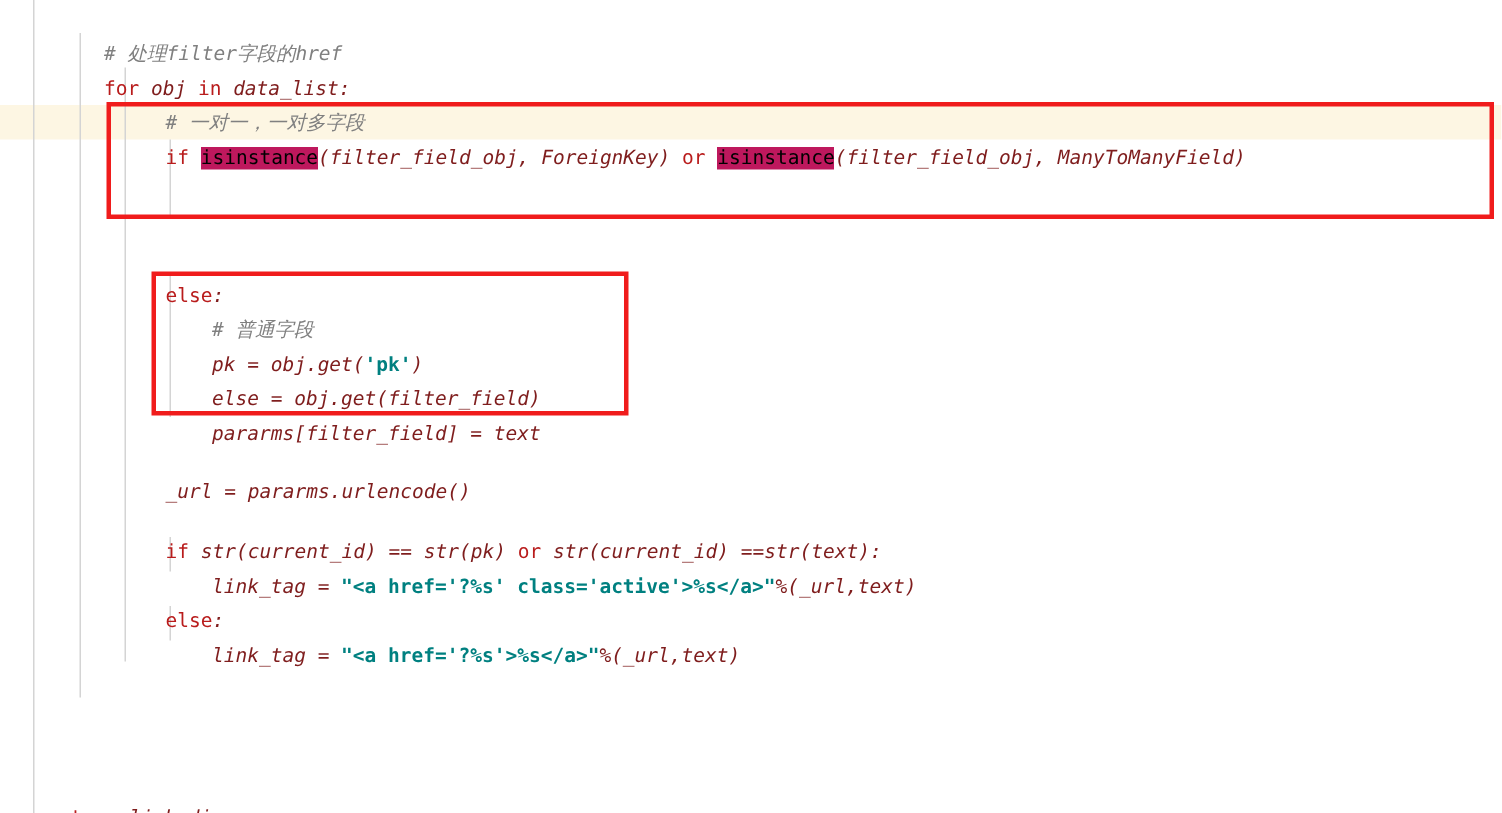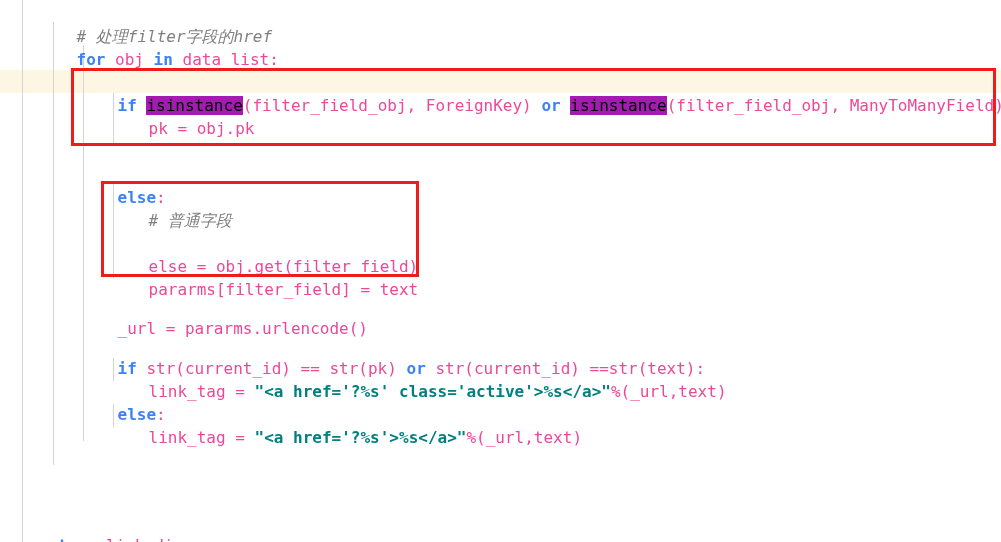--- a/index.html
+++ b/index.html
@@ -39,32 +39,32 @@
     z-index: 2;
   }
 
   
   .code-line {
     position: absolute;
     left: 0;
     height: 23px;
     line-height: 23px;
     white-space: pre;
-    font-size: 16px;
+    font-size: 13px;
     font-family: "DejaVu Sans Mono", "Liberation Mono", monospace;
     color: #000000;
     z-index: 3;
   }
 
   
-  .kw      { color: #3b82f6; font-weight: bold; }
+  .kw      { color: #b91c1c; font-weight: normal; }
   .str     { color: #008080; font-weight: bold; }
   .cmt     { color: #808080; font-style: italic; }
-  .plain   { color: #ec4899; }
-  .hl-ident{ background: #a21caf; }
+  .plain   { color: #7f1d1d; font-style: italic; }
+  .hl-ident{ background: #be185d; }
 
   
   .anno-box {
     position: absolute;
     border: 3px solid #f01c1c;
     box-sizing: border-box;
     z-index: 5;
     pointer-events: none;
     background: transparent;
   }
@@ -85,39 +85,42 @@
   <div class="indent-guide" style="left:113px; top:404px; height:23px;"></div>
 
   <div class="code-line" style="top:2px; left:38px;">
     <span class="cmt"># 处理filter字段的href</span>
   </div>
 
   <div class="code-line" style="top:25px; left:38px;">
     <span class="kw">for</span><span class="plain"> obj </span><span class="kw">in</span><span class="plain"> data_list:</span>
   </div>
 
+  <div class="code-line" style="top:48px; left:79px;">
+    <span class="cmt"># 一对一，一对多字段</span>
+  </div>
 
   <div class="code-line" style="top:71px; left:79px;">
     <span class="kw">if</span><span class="plain"> </span><span class="hl-ident">isinstance</span><span class="plain">(filter_field_obj, ForeignKey) </span><span class="kw">or</span><span class="plain"> </span><span class="hl-ident">isinstance</span><span class="plain">(filter_field_obj, ManyToManyField)</span>
   </div>
 
-  <div class="code-line" style="top:94px; left:110px;">
-    <span class="plain">pk = obj.pk</span>
-  </div>
 
 
 
   <div class="code-line" style="top:163px; left:79px;">
     <span class="kw">else</span><span class="plain">:</span>
   </div>
 
   <div class="code-line" style="top:186px; left:110px;text-align:right;">
     <span class="cmt"># 普通字段</span>
   </div>
 
+  <div class="code-line" style="top:209px; left:110px;">
+    <span class="plain">pk = obj.get(</span><span class="str">'pk'</span><span class="plain">)</span>
+  </div>
 
   <div class="code-line" style="top:232px; left:110px;">
     <span class="plain">else = obj.get(filter_field)</span>
   </div>
 
   <div class="code-line" style="top:294px; left:79px;">
     <span class="plain">_url = pararms.urlencode()</span>
   </div>
 
   <div class="code-line" style="top:255px; left:110px;">

